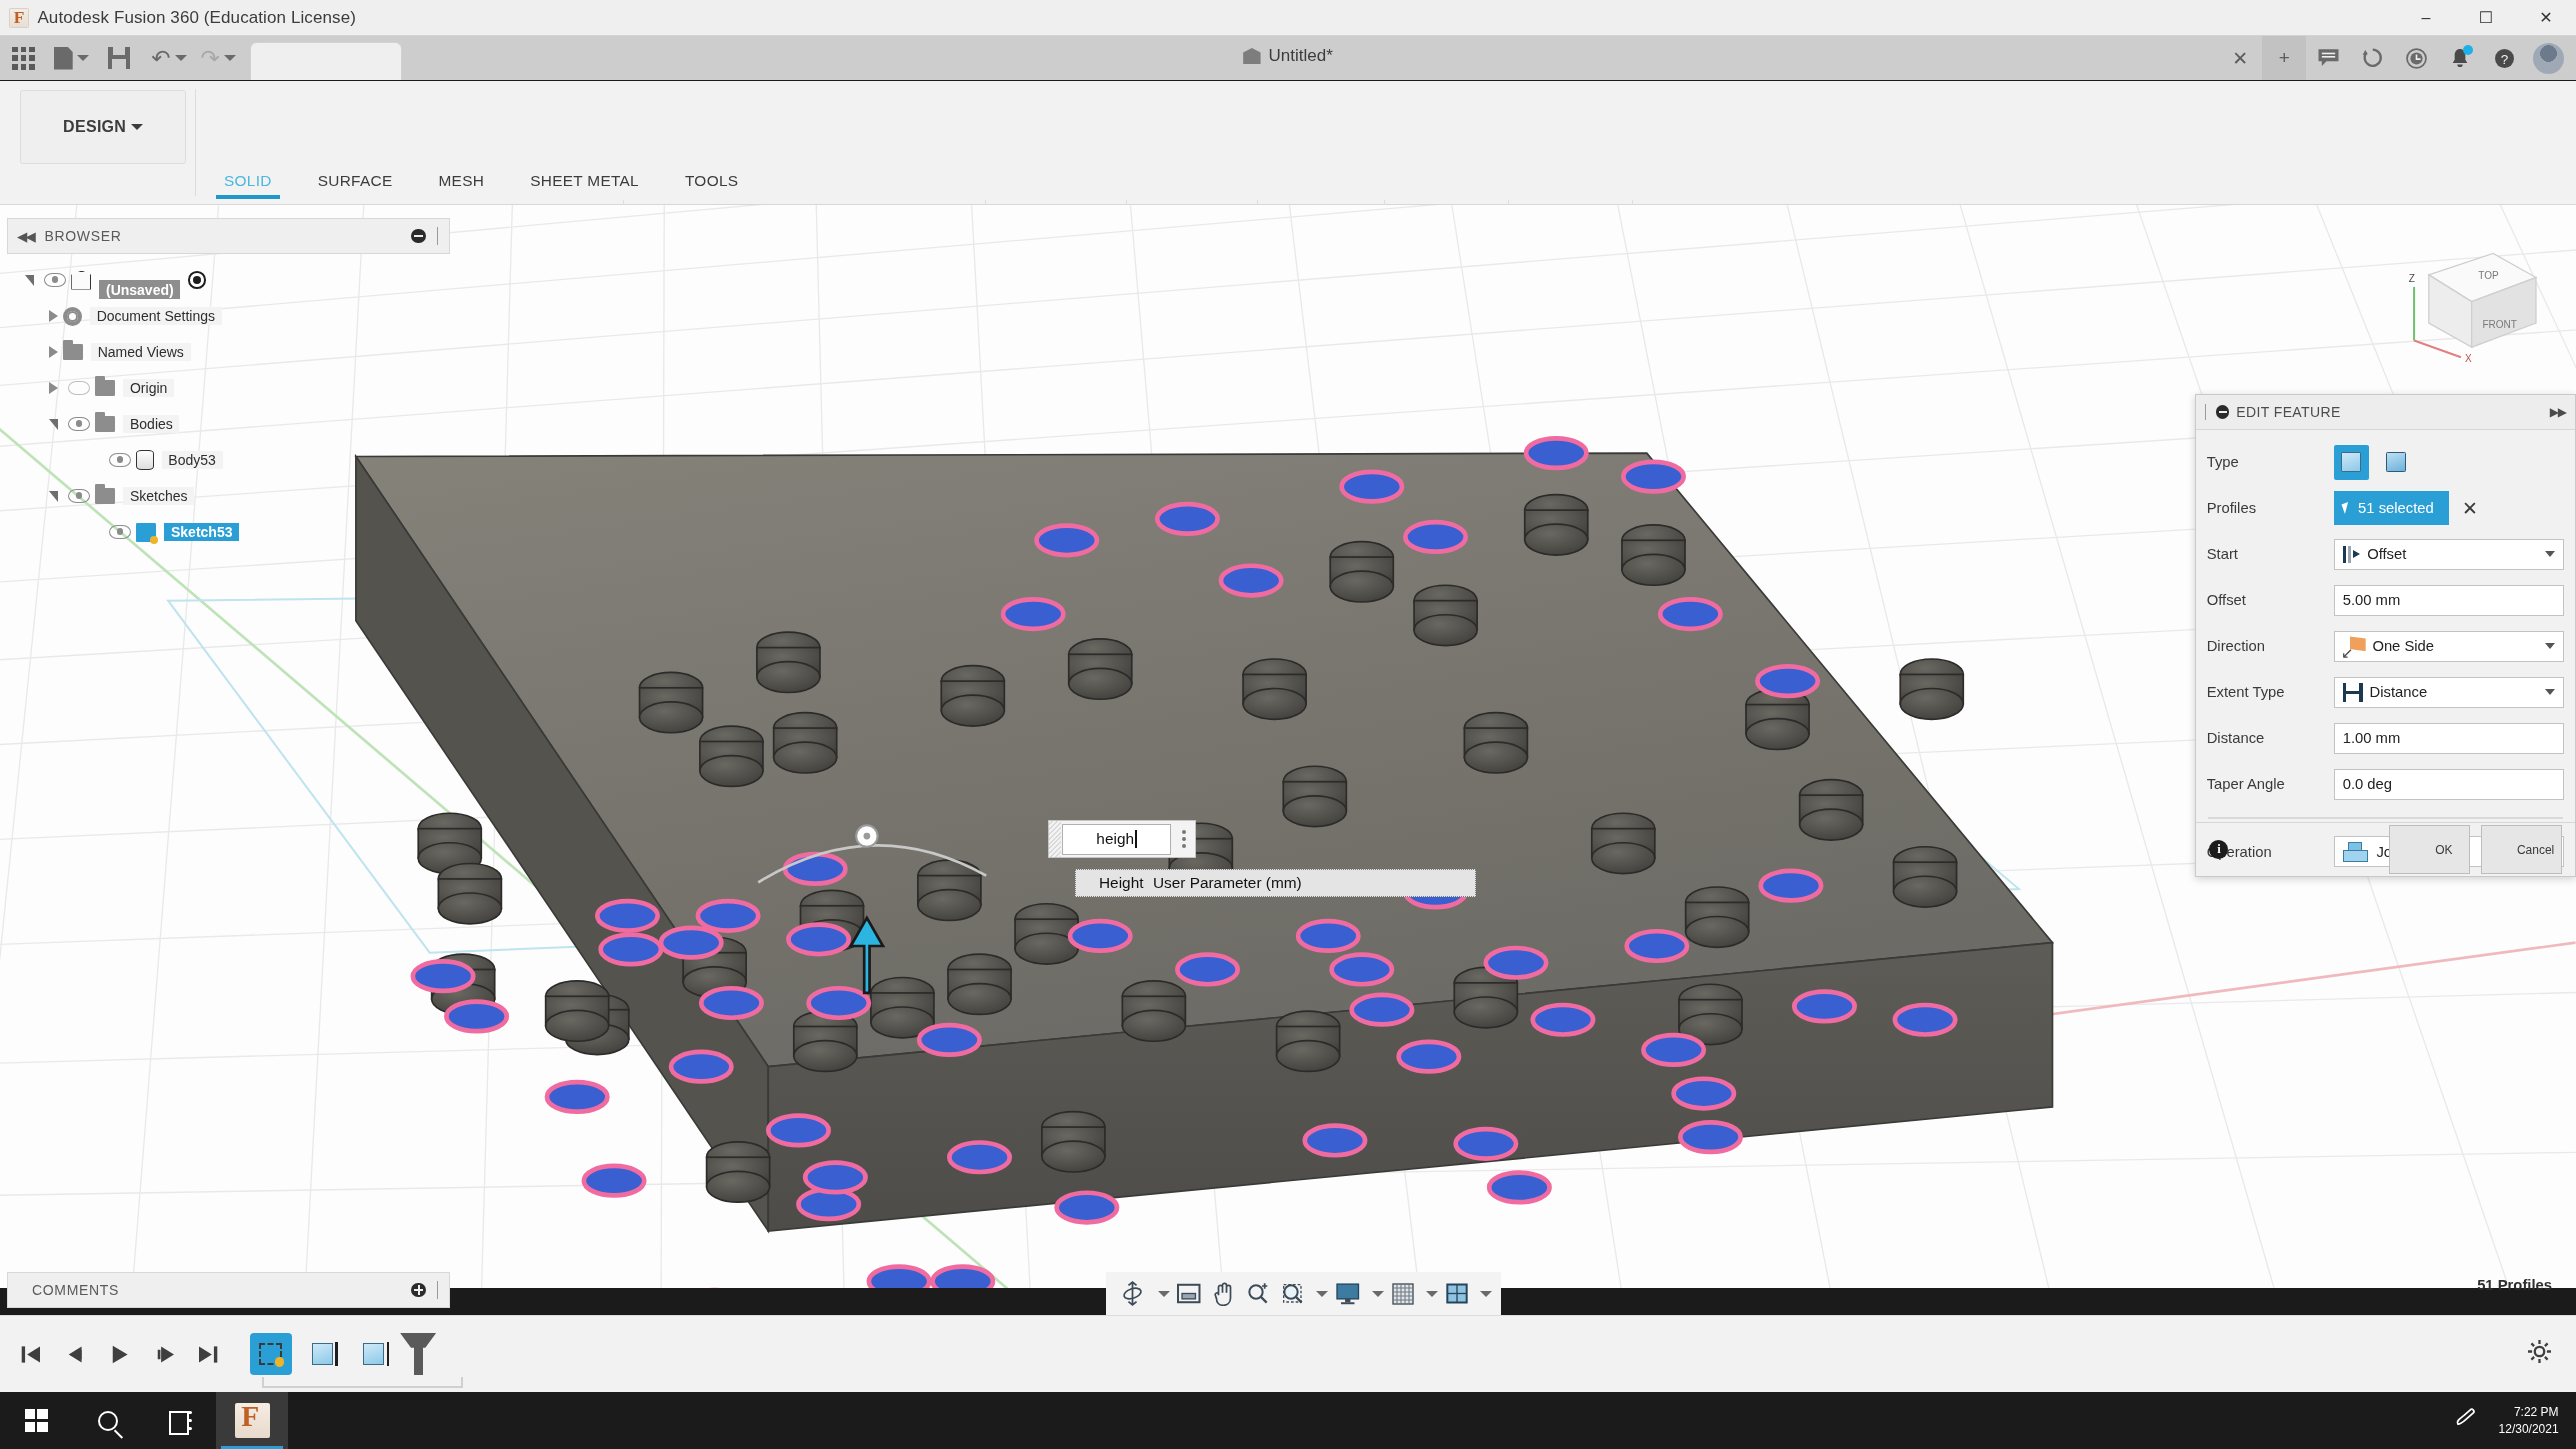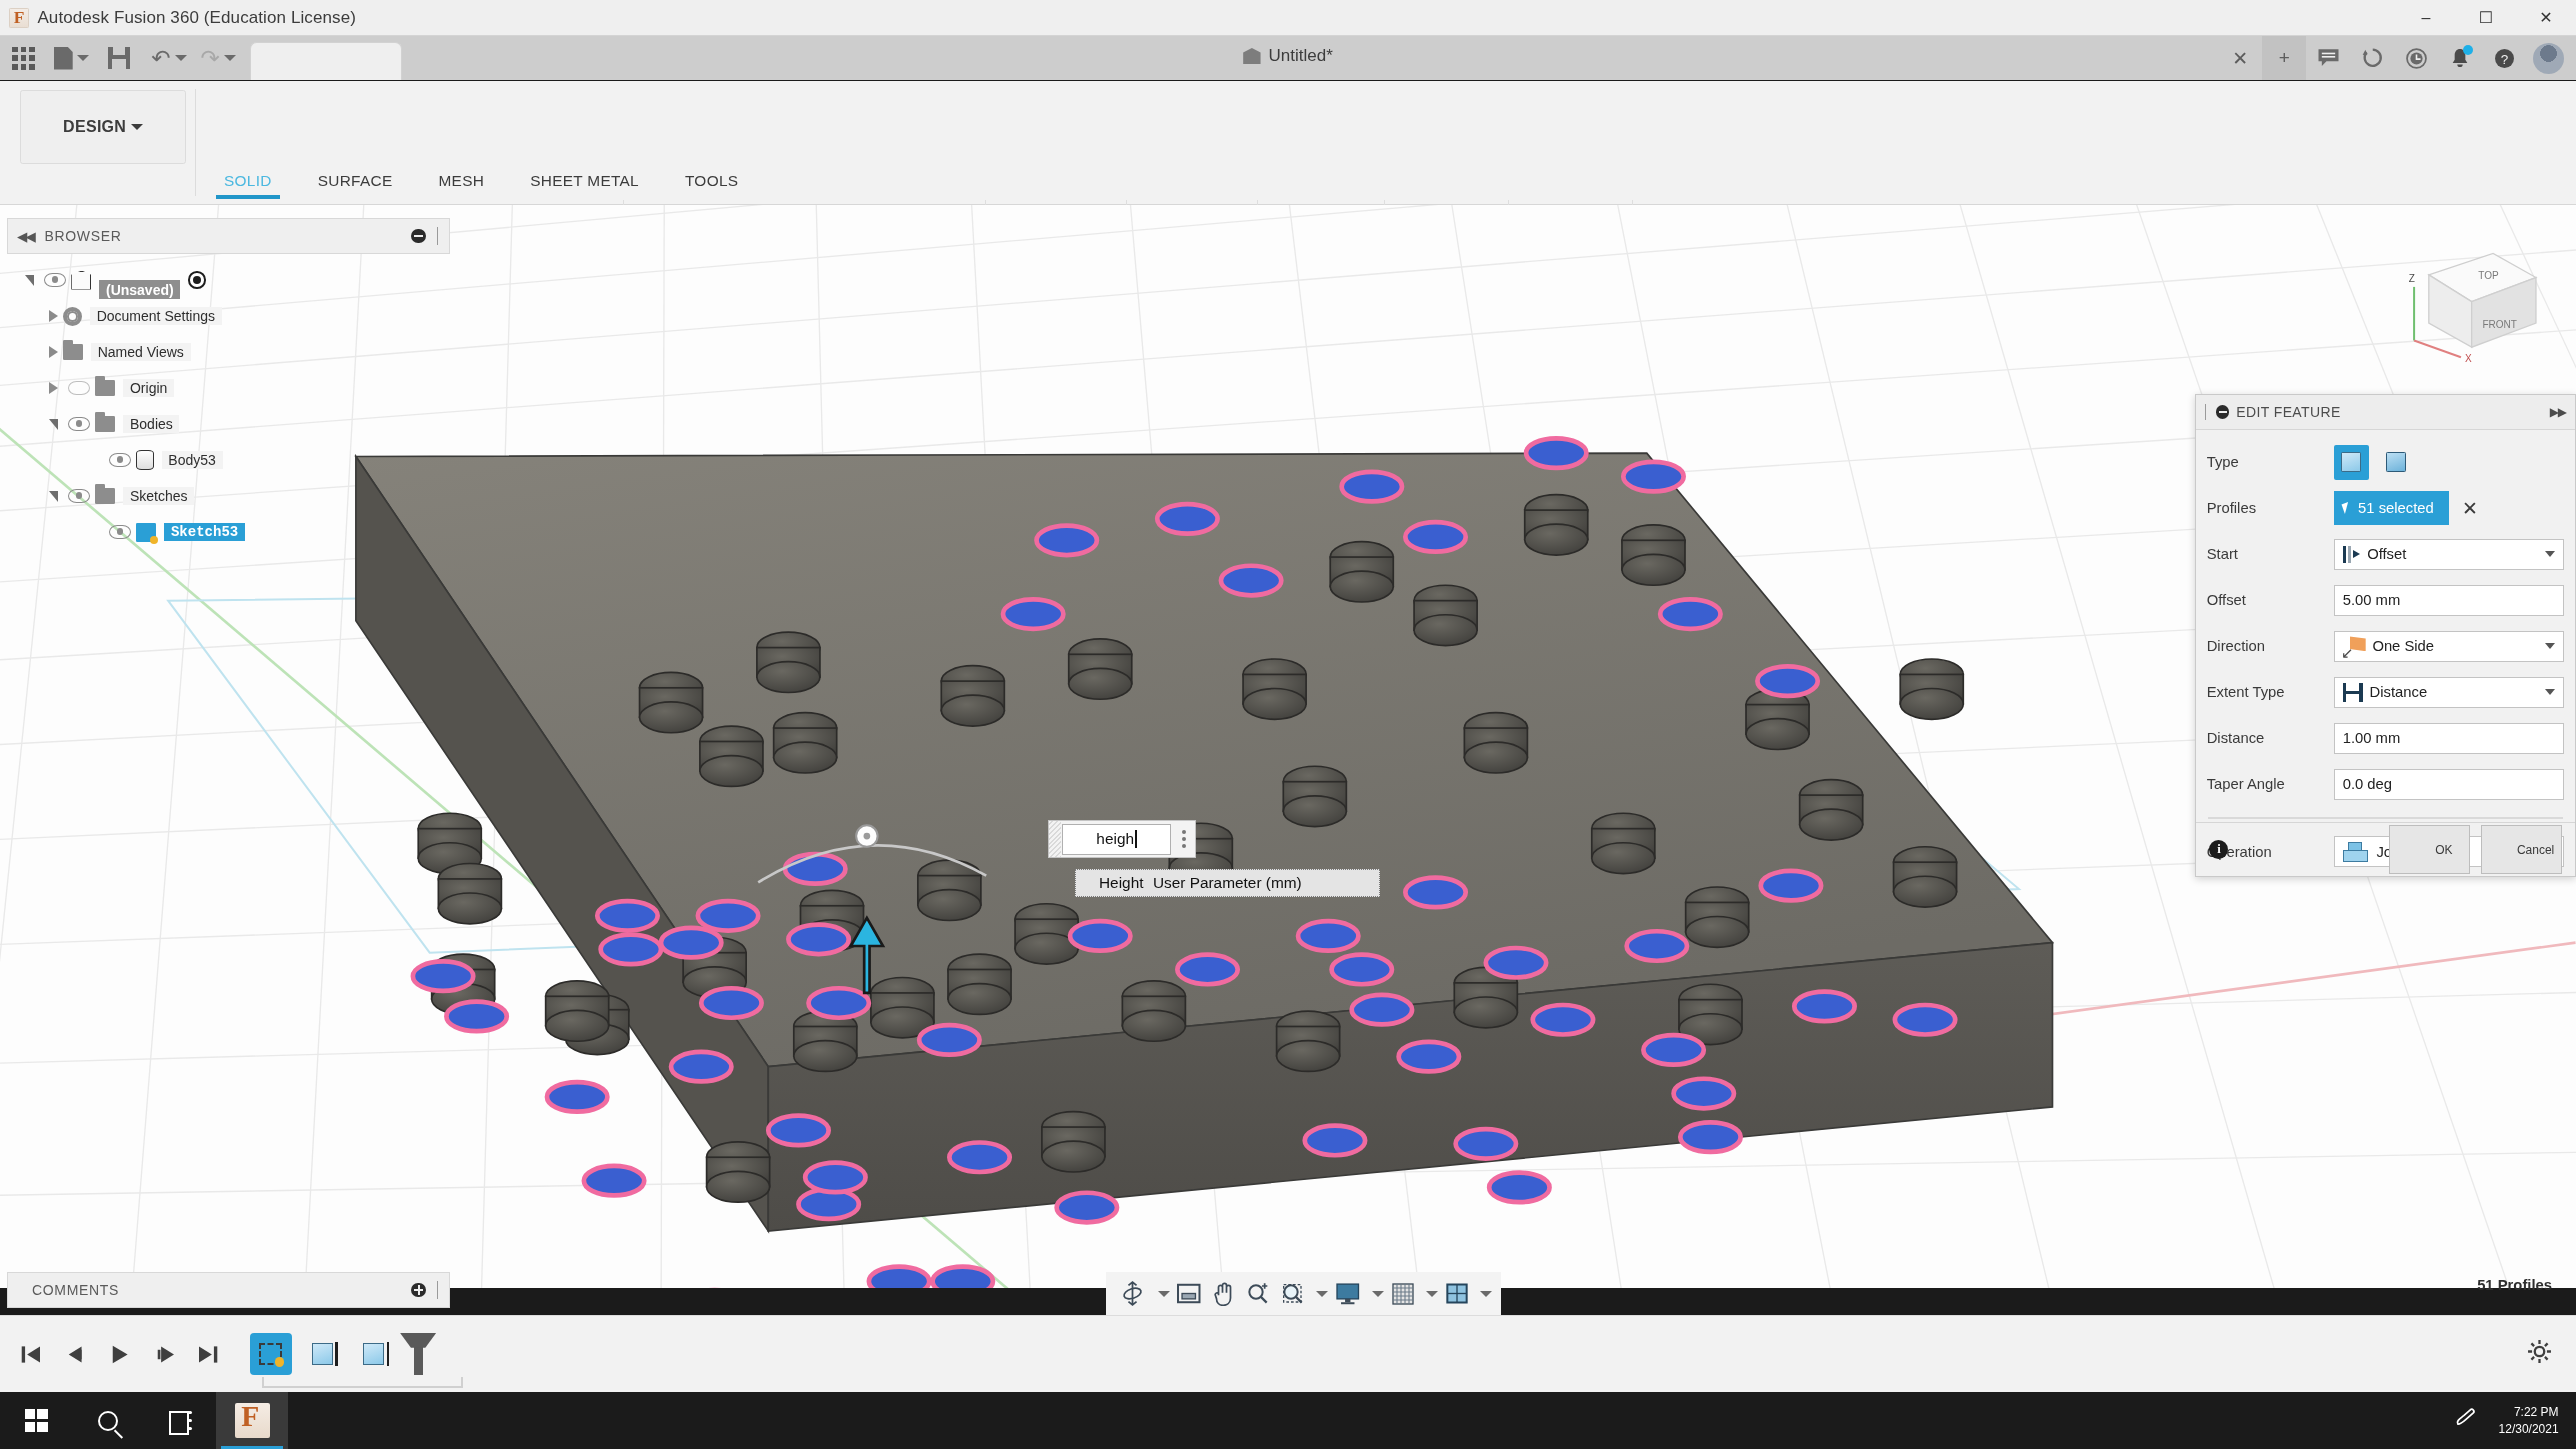--- a/index.html
+++ b/index.html
@@ -176,21 +176,21 @@
           border: 4.7px solid #8d8d8d; box-shadow: 0 0 0 2px #8d8d8d inset; }
   .cubeicon { width: 20px; height: 19px; margin-right: 8px; background:#fbfbfb; border:1.3px solid #333;
               clip-path: polygon(0 22%, 52% 0, 100% 22%, 100% 100%, 52% 100%, 0 100%); }
   .bodyicon { width: 17.4px; height: 20px; margin-right: 8px; border:1.3px solid #333; border-radius: 5.4px/3.4px;
               background: linear-gradient(180deg,#fff,#dedede); }
   .sketchicon { width: 20px; height: 19px; margin-right: 8px; background:#2a9fd6; border-radius:1.3px; position:relative; }
   .sketchicon::after { content:""; position:absolute; right:-2px; bottom:-2px; width:8px; height:8px;
                        background:#f0b429; border-radius:50%; }
   .tlabel { background: #f3f3f3; padding: 1.3px 6.7px; }
   .tnode.sel-gray .tlabel { background: #8e8e8e; color: #fff; font-weight: bold; margin-top: 19px; }
-  .tnode.sel-blue .tlabel { background: #2a9fd6; color: #fff; font-weight: bold; font-family: Liberation Mono, monospace; }
+  .tnode.sel-blue .tlabel { background: #2a9fd6; color: #fff; font-weight: bold; }
   .radio-dot { width: 17.4px; height: 17.4px; border-radius: 50%; border: 2px solid #1e1e1e;
                background: #fff; margin-left: 8px; position: relative; }
   .radio-dot::after { content:""; position:absolute; inset:2.7px; border-radius:50%; background:#1e1e1e; }
 
   
   .canvas {
     position: absolute; left: 0; top: 205px; width: 2576px; height: 1083px;
     background: #fdfdfd; overflow: hidden;
   }
 
@@ -271,21 +271,21 @@
   }
   .valgrip { width: 12px; height: 100%; background:
       repeating-linear-gradient(135deg,#f3f3f3 0 2px,#d9d9d9 2px 3.4px); }
   .valinput { flex: 1; height: 31px; margin: 0 1.3px; background: #fff; border: 0.7px solid #b0b0b0;
               display:flex; align-items:center; justify-content:center; font-size: 15.4px; color:#111; position: relative; }
   .caretbar { display:inline-block; width:1.3px; height:17.4px; background:#111; margin-left:1.3px; }
   .kebab { width: 23px; display:flex; flex-direction:column; align-items:center; gap:3.4px; }
   .kebab i { width:4px; height:4px; border-radius:50%; background:#777; }
 
   .acbox {
-    position: absolute; left: 1075px; top: 869px; width: 305px; height: 28px;
+    position: absolute; left: 1075px; top: 869px; width: 401px; height: 28px;
     background: #e4e4e4; border: 1.3px dotted #7a7a7a;
     display: flex; align-items: center; padding-left: 23px;
     font-size: 15.4px; color: #111;
   }
   .acbox .ac2 { margin-left: 9.4px; }
 
   
   .navbar {
     position: absolute; left: 1106px; top: 1272px; height: 43px;
     background: #f3f3f3; display: flex; align-items: center; gap: 2.7px; padding: 0 9.4px;

